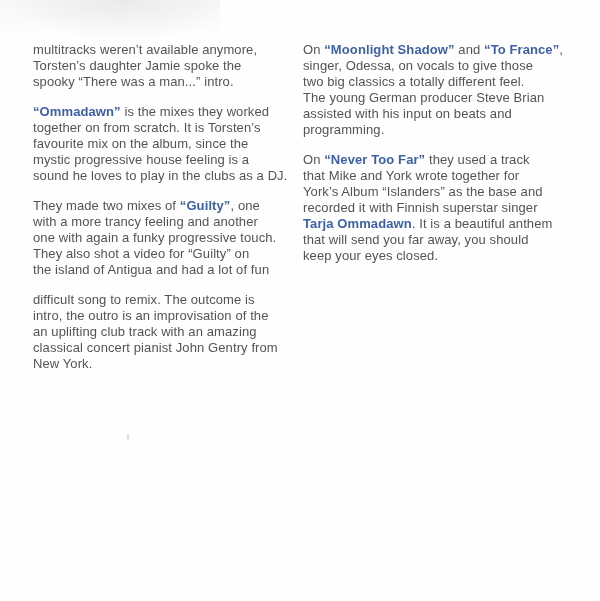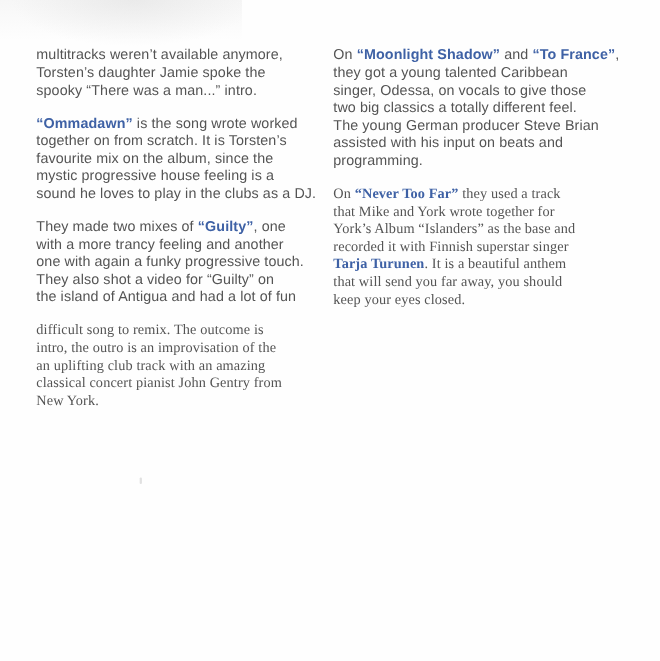--- a/index.html
+++ b/index.html
@@ -38,41 +38,41 @@
     top: 42px;
     width: 272px;
     font-size: 13px;
     line-height: 16px;
     letter-spacing: 0.1px;
     color: var(--ink, #545454);
   }
   .col-left  { left: 33px;  }
   .col-right { left: 303px; }
   .para { margin: 0 0 14px 0; }
-  .para:last-child { margin-bottom: 0; font-family: Liberation Serif, serif; }
+  .para:last-child { margin-bottom: 0; }
   .line { white-space: nowrap; }
   .em {
     color: var(--accent, #3e61a5);
     font-weight: 700;
   }
   .rg { font-weight: 400; }
 </style>
 </head>
 <body>
 
 <div class="page" style="--paper: #fefefe; --ink: #545454; --accent: #3e61a5;">
   <div class="scan-shade"></div>
   <div class="col col-left">
       <div class="para">
         <div class="line"><span class="rg">multitracks weren’t available anymore,</span></div>
         <div class="line"><span class="rg">Torsten’s daughter Jamie spoke the</span></div>
         <div class="line"><span class="rg">spooky “There was a man...” intro.</span></div>
       </div>
       <div class="para">
-        <div class="line"><span class="em">“Ommadawn”</span><span class="rg"> is the song wrote worked</span></div>
+        <div class="line"><span class="em">“Ommadawn”</span><span class="rg"> is the mixes they worked</span></div>
         <div class="line"><span class="rg">together on from scratch. It is Torsten’s</span></div>
         <div class="line"><span class="rg">favourite mix on the album, since the</span></div>
         <div class="line"><span class="rg">mystic progressive house feeling is a</span></div>
         <div class="line"><span class="rg">sound he loves to play in the clubs as a DJ.</span></div>
       </div>
       <div class="para">
         <div class="line"><span class="rg">They made two mixes of </span><span class="em">“Guilty”</span><span class="rg">, one</span></div>
         <div class="line"><span class="rg">with a more trancy feeling and another</span></div>
         <div class="line"><span class="rg">one with again a funky progressive touch.</span></div>
         <div class="line"><span class="rg">They also shot a video for “Guilty” on</span></div>
@@ -82,31 +82,30 @@
         <div class="line"><span class="rg">difficult song to remix. The outcome is</span></div>
         <div class="line"><span class="rg">intro, the outro is an improvisation of the</span></div>
         <div class="line"><span class="rg">an uplifting club track with an amazing</span></div>
         <div class="line"><span class="rg">classical concert pianist John Gentry from</span></div>
         <div class="line"><span class="rg">New York.</span></div>
       </div>
     </div>
   <div class="col col-right">
       <div class="para">
         <div class="line"><span class="rg">On </span><span class="em">“Moonlight Shadow”</span><span class="rg"> and </span><span class="em">“To France”</span><span class="rg">,</span></div>
-        <div class="line"><span class="rg">they got a young talented Caribbean</span></div>
         <div class="line"><span class="rg">singer, Odessa, on vocals to give those</span></div>
         <div class="line"><span class="rg">two big classics a totally different feel.</span></div>
         <div class="line"><span class="rg">The young German producer Steve Brian</span></div>
         <div class="line"><span class="rg">assisted with his input on beats and</span></div>
         <div class="line"><span class="rg">programming.</span></div>
       </div>
       <div class="para">
         <div class="line"><span class="rg">On </span><span class="em">“Never Too Far”</span><span class="rg"> they used a track</span></div>
         <div class="line"><span class="rg">that Mike and York wrote together for</span></div>
         <div class="line"><span class="rg">York’s Album “Islanders” as the base and</span></div>
         <div class="line"><span class="rg">recorded it with Finnish superstar singer</span></div>
-        <div class="line"><span class="em">Tarja Turunen</span><span class="rg">. It is a beautiful anthem</span></div>
+        <div class="line"><span class="em">Tarja Ommadawn</span><span class="rg">. It is a beautiful anthem</span></div>
         <div class="line"><span class="rg">that will send you far away, you should</span></div>
         <div class="line"><span class="rg">keep your eyes closed.</span></div>
       </div>
     </div>
   <div class="scan-speck"></div>
 </div>
 
 </body></html>

